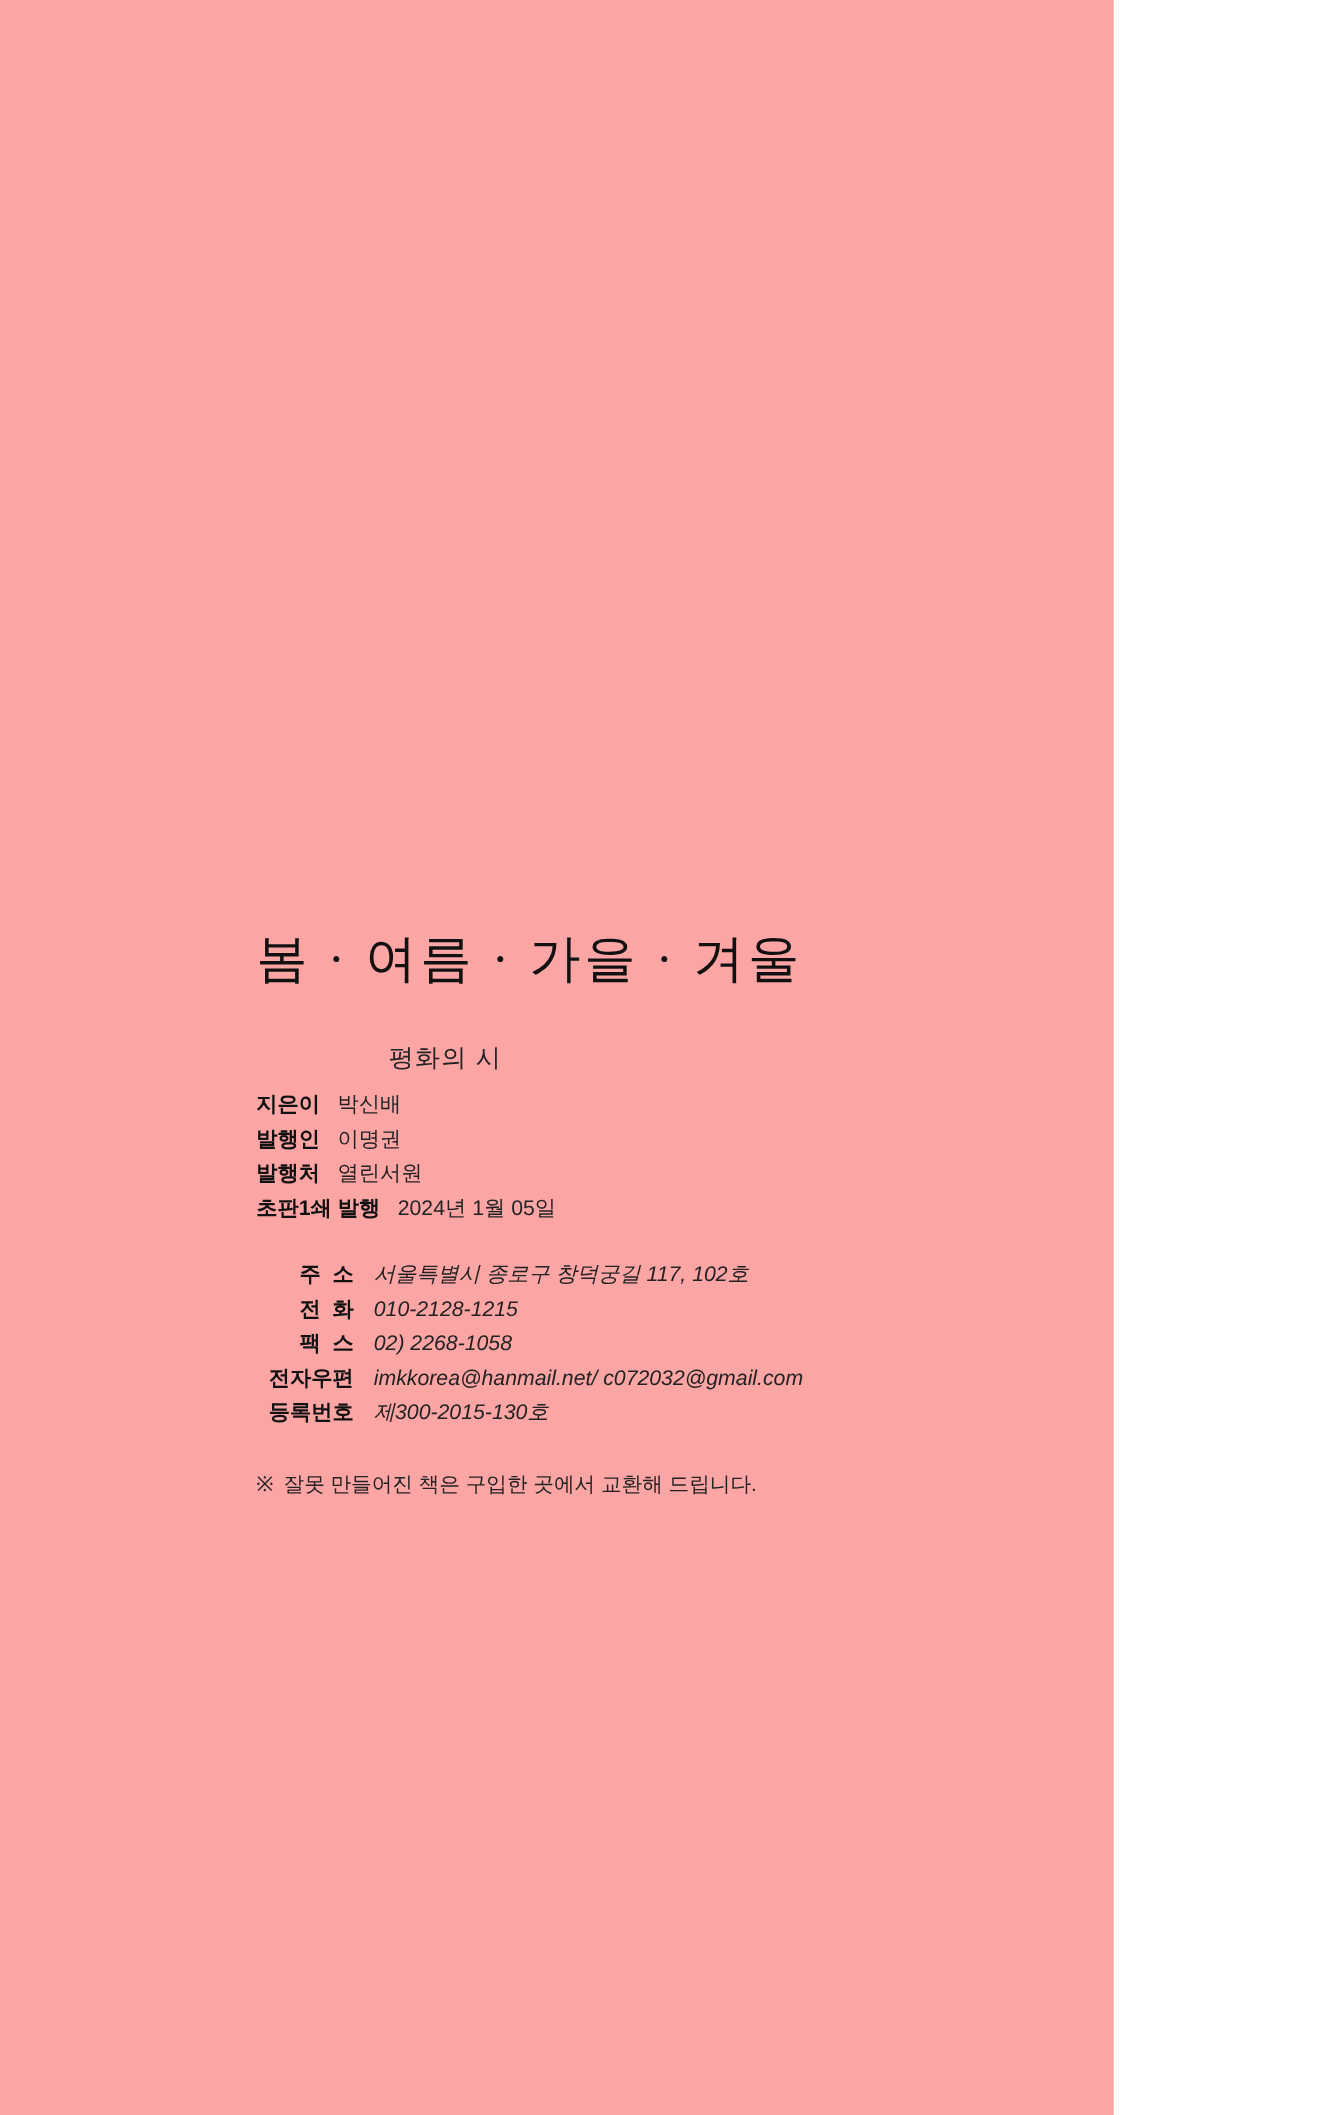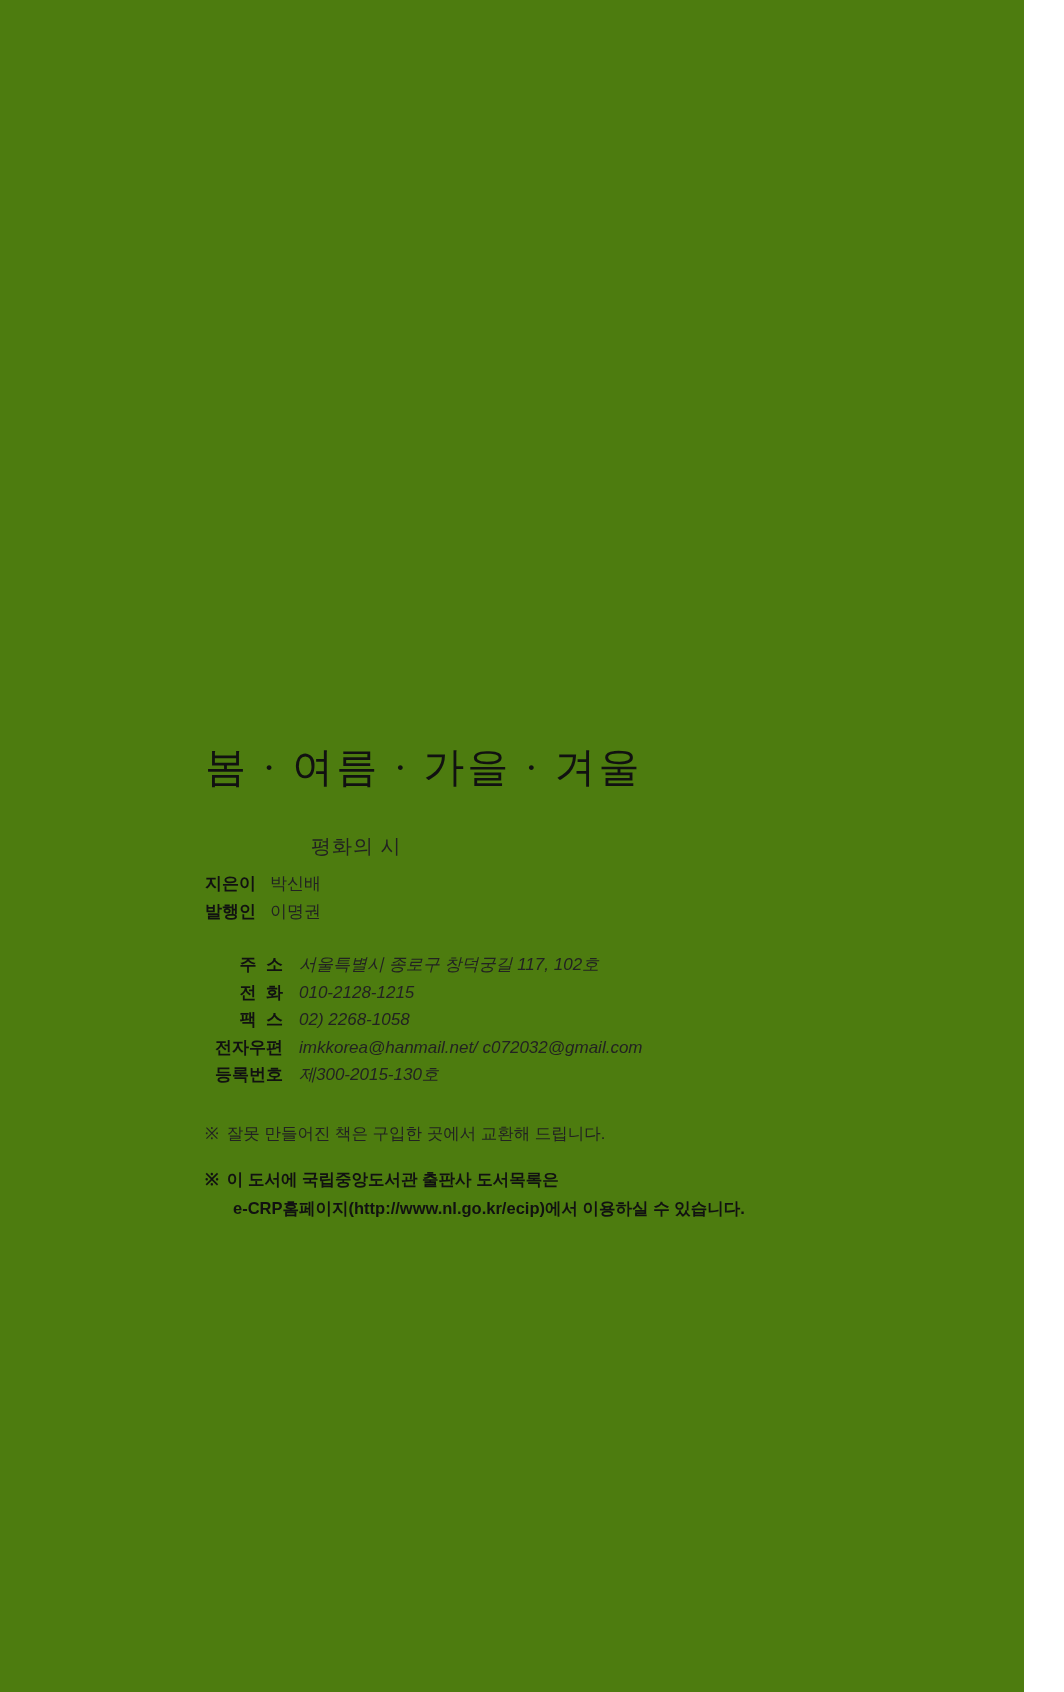--- a/index.html
+++ b/index.html
@@ -2,23 +2,23 @@
 <html><head>
 <meta charset="utf-8">
 <style>
   html, body {
     margin: 0;
     padding: 0;
     background: #ffffff;
   }
   .page {
     position: relative;
-    width: 1024px;
+    width: 891px;
     height: 1692px;
-    background: #4d7c0f;
+    background: #fca5a5;
     font-family: "Liberation Sans", sans-serif;
     color: #1a1a1a;
     overflow: hidden;
   }
 
   
   .colophon {
     position: absolute;
     left: 205px;
     top: 740px;
@@ -113,20 +113,28 @@
 
     <div class="credits">
       <div class="row">
         <span class="lbl">지은이</span>
         <span class="val">박신배</span>
       </div>
       <div class="row">
         <span class="lbl">발행인</span>
         <span class="val">이명권</span>
       </div>
+      <div class="row">
+        <span class="lbl">발행처</span>
+        <span class="val">열린서원</span>
+      </div>
+      <div class="row">
+        <span class="lbl">초판1쇄 발행</span>
+        <span class="val">2024년 1월 05일</span>
+      </div>
     </div>
 
     <div class="block-gap"></div>
 
     <div class="contact">
       <div class="row">
         <span class="lbl">주  소</span>
         <span class="val">서울특별시 종로구 창덕궁길 117, 102호</span>
       </div>
       <div class="row">
@@ -145,19 +153,15 @@
         <span class="lbl">등록번호</span>
         <span class="val">제300-2015-130호</span>
       </div>
     </div>
 
 
     <div class="notice">
       <span class="mark">※</span><span>잘못 만들어진 책은 구입한 곳에서 교환해 드립니다.</span>
     </div>
 
-    <div class="notice-bold">
-      <span class="mark">※</span><span>이 도서에 국립중앙도서관 출판사 도서목록은</span>
-      <span class="indent">e-CRP홈페이지(http://www.nl.go.kr/ecip)에서 이용하실 수 있습니다.</span>
-    </div>
 
   </div>
 </div>
 
 </body></html>

